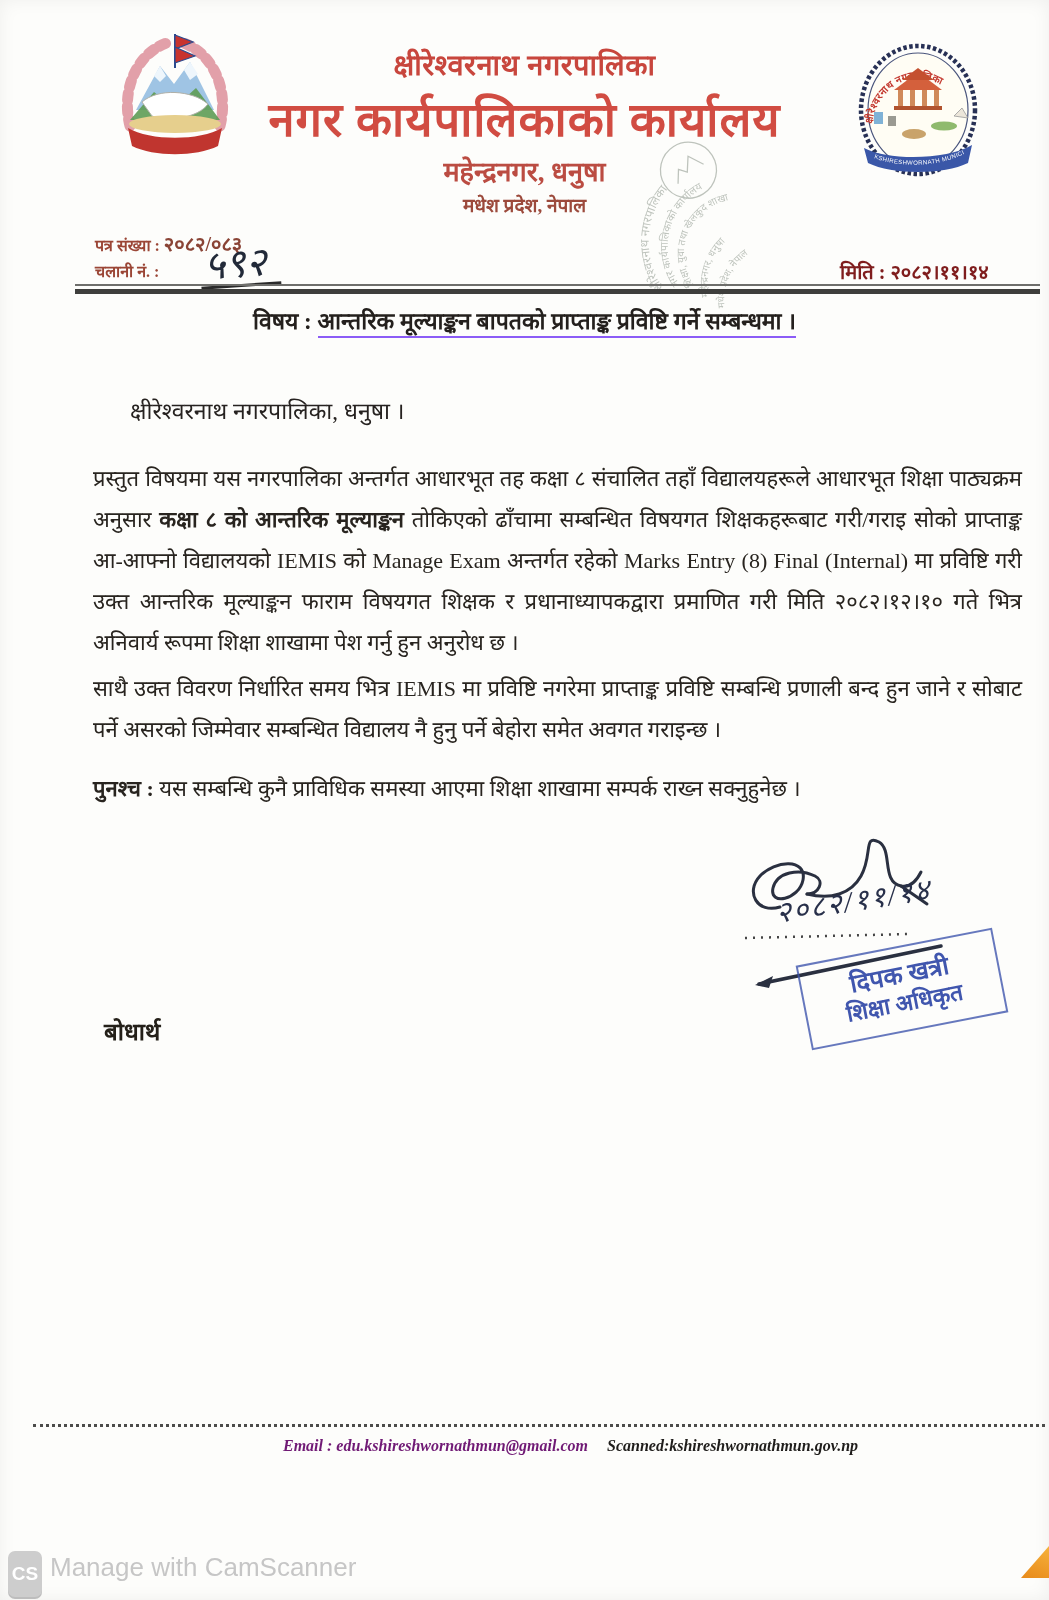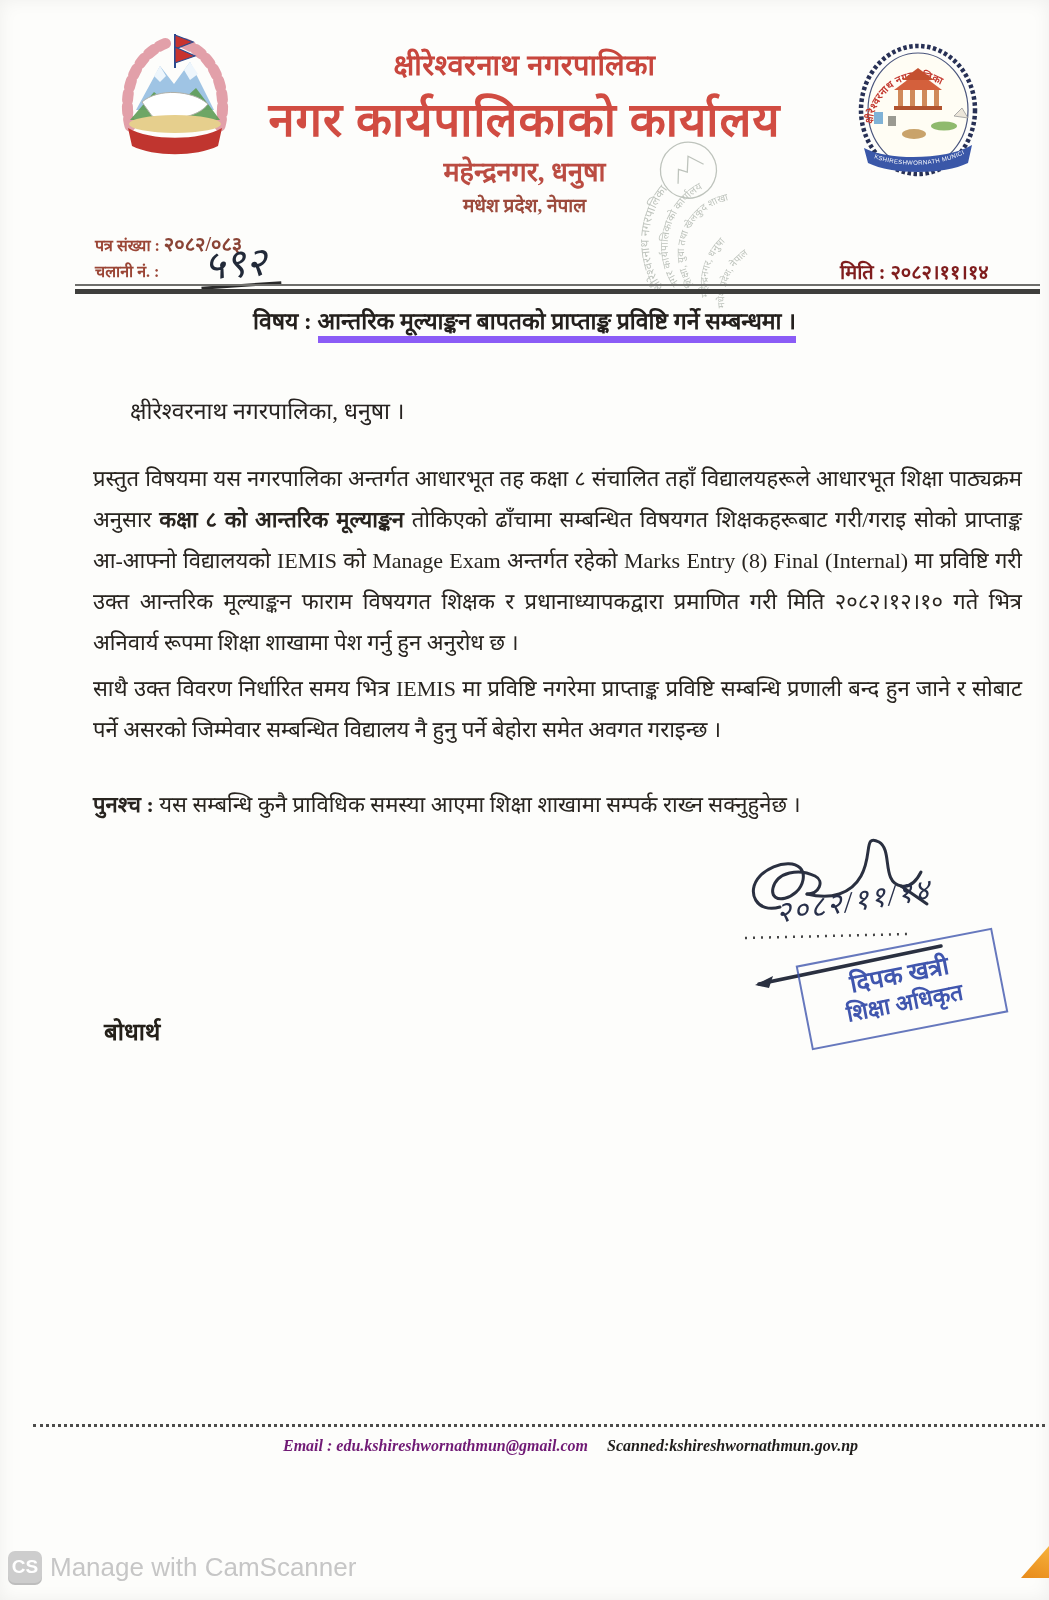--- a/index.html
+++ b/index.html
@@ -22,49 +22,49 @@
   .meta-value{font-size:20px;font-weight:700;color:#8a4436;}
   .ref-row{left:95px;top:230px;}
   .disp-row{left:95px;top:260px;}
   .hand-dispatch{left:200px;top:244px;font-size:40px;color:#222a39;transform:rotate(-4deg);font-style:italic;border-bottom:3px solid #2a2a2a;padding:0 14px 0 4px;line-height:1;}
   .date-row{left:840px;top:258px;font-size:20px;font-weight:700;color:#7f1d1d;}
   .rule{left:75px;top:284px;width:965px;}
   .rule .r1{height:2px;background:#6e6e6b;margin-bottom:3px;}
   .rule .r2{height:5px;background:#3e3e3c;}
   
   .subject{top:304px;left:0;width:100%;text-align:center;font-size:23px;font-weight:700;color:#24201d;}
-  .subject .u{border-bottom:7px solid #8b5cf6;padding-bottom:2px;}
+  .subject .u{border-bottom:2px solid #8b5cf6;padding-bottom:2px;}
   
   .addr1{left:103px;top:356px;font-size:23px;color:#262220;}
   .addr2{left:130px;top:394px;font-size:23px;color:#262220;}
   .para{left:93px;width:929px;font-size:22px;line-height:41px;color:#28241f;text-align:justify;}
   .p1{top:458px;}
   .p2{top:668px;}
-  .p3{top:768px;margin-top:16px;}
+  .p3{top:768px;}
   .para b{font-weight:700;}
   
   .sig-svg{left:735px;top:832px;width:240px;height:175px;}
   .sig-date{left:775px;top:880px;font-size:29px;color:#28304a;transform:rotate(-9deg);font-style:italic;letter-spacing:2px;}
   .officer-stamp{
     left:802px;top:946px;width:196px;height:82px;transform:rotate(-11deg);
     border:2px solid rgba(64,86,174,.8);display:flex;flex-direction:column;align-items:center;justify-content:center;
     color:#4056ae;font-weight:700;background:rgba(255,255,255,.0);
   }
   .officer-stamp .l1{font-size:25px;line-height:1.2;}
   .officer-stamp .l2{font-size:23px;line-height:1.2;}
   
   .cc-head{left:104px;top:1014px;font-size:24px;font-weight:700;color:#242019;}
   .cc-line{left:104px;top:1050px;font-size:23px;color:#262220;}
   
   .foot-rule{left:33px;top:1424px;width:1012px;border-top:3px dotted #4c4c4a;height:0;}
   .foot-email{left:283px;top:1437px;font-size:16px;font-weight:700;font-style:italic;color:#701a75;}
   .foot-web{left:607px;top:1437px;font-size:16px;font-weight:700;font-style:italic;color:#1f1d1b;}
   
   .cs-badge{
-    left:8px;top:1551px;width:34px;height:32px;border-radius:7px;background:#cdcdcd;
+    left:8px;top:1551px;width:34px;height:46px;border-radius:7px;background:#cdcdcd;
     color:#ffffff;font-family:"Liberation Sans","DejaVu Sans",sans-serif;font-weight:700;font-size:19px;
     display:flex;align-items:center;justify-content:center;box-shadow:0 2px 0 #bdbdbd;
   }
   .cs-text{left:50px;top:1552px;font-family:"Liberation Sans","DejaVu Sans",sans-serif;font-size:26px;color:#c6c6c6;}
   .corner-fold{
     left:1021px;top:1546px;width:28px;height:32px;
     background:linear-gradient(200deg,#f6b23c,#e88a1a);
     clip-path:polygon(100% 0,100% 100%,0 100%);
   }
 </style>

